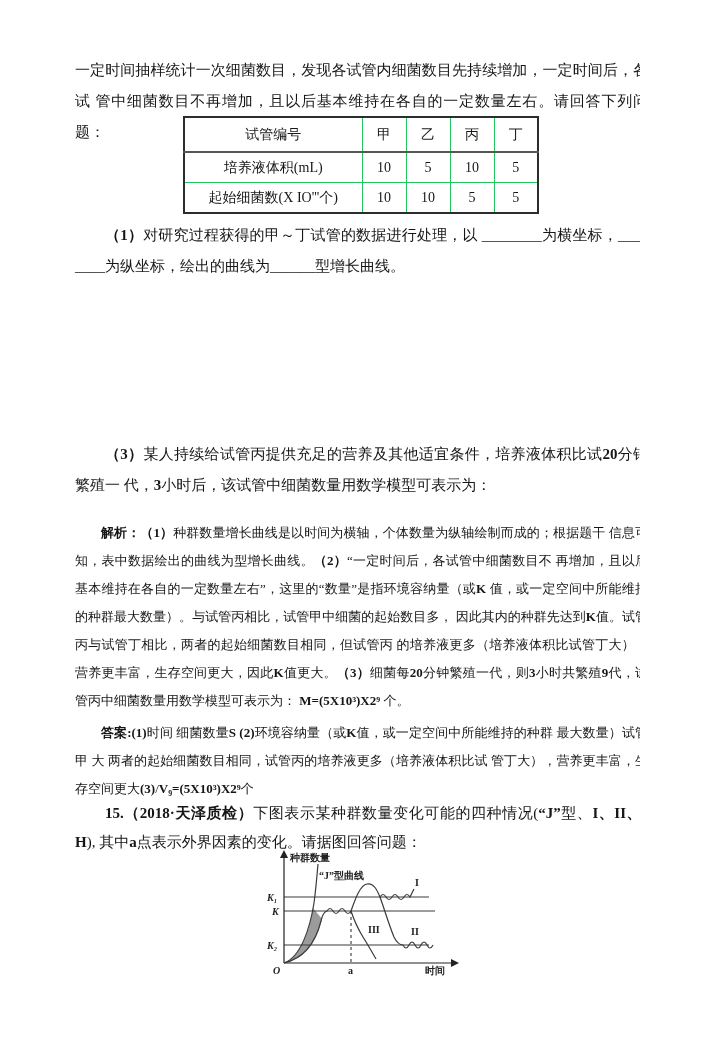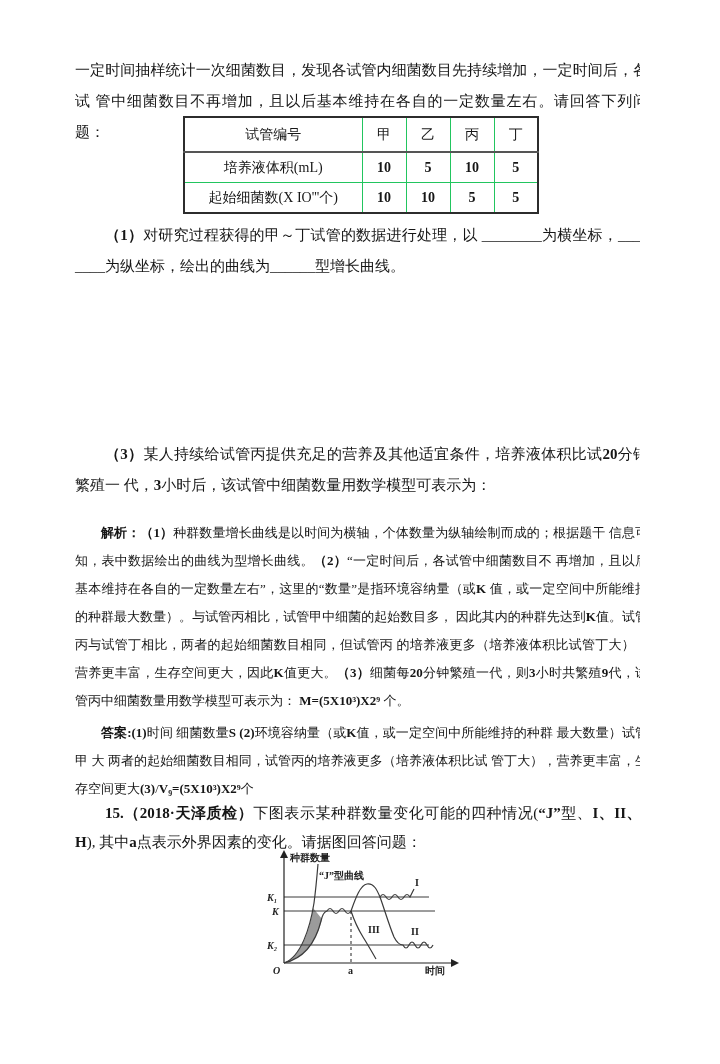--- a/index.html
+++ b/index.html
@@ -18,21 +18,21 @@
   .q15{line-height:29px;}
   .b{font-weight:bold;}
   table.grid{
     position:absolute;left:183px;top:116px;border-collapse:collapse;
     border:2px solid #2c2c2c;font-size:14px;background:#fff;
   }
   table.grid td{
     border:1px solid #22c55e;text-align:center;padding:0 5px;height:29px;
   }
   table.grid tr.hdr td{height:33px;border-bottom:2px solid #555;}
-  td.val{font-weight:bold;font-size:14px;margin-top:20px;}
+  td.val{font-weight:normal;font-size:14px;margin-top:20px;}
   .chart{position:absolute;left:263px;top:848px;}
   .chart text{font-family:"Liberation Serif","DejaVu Serif",serif;fill:#222;}
   .cn-lab{font-size:10px;font-weight:bold;}
   .k-lab{font-size:10px;font-weight:bold;font-style:italic;}
   .rn-lab{font-size:10px;font-weight:bold;}
 </style>
 </head>
 <body>
 
 <div class="page">

